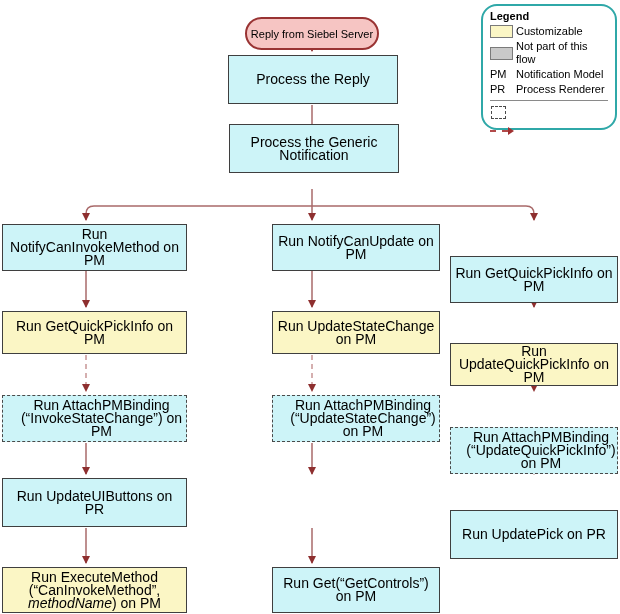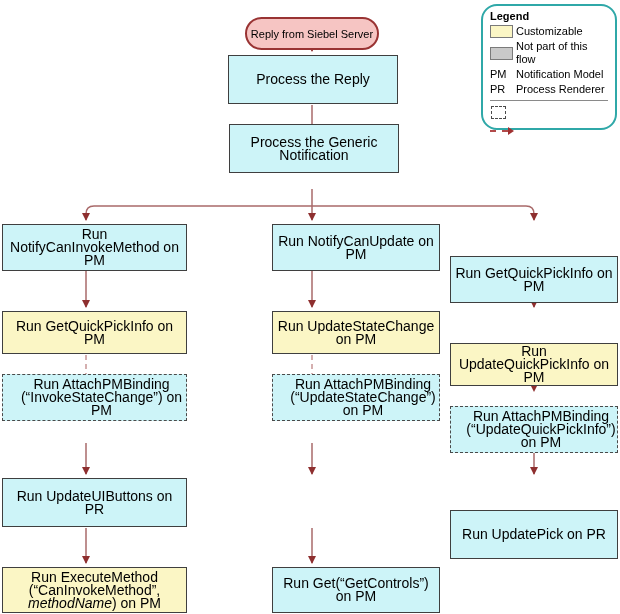--- a/index.html
+++ b/index.html
@@ -25,21 +25,21 @@
     display:flex;align-items:center;justify-content:center;
     font-size:11px;
   }
   .italic{font-style:italic;margin-top:16px;}
   
   .c1{left:2px;width:185px;align-items:center;}
   .c2{left:228px;width:168px;margin-left:44px;}
   .c3{left:450px;width:168px;margin-top:32px;}
   .rowA{top:224px;height:47px;}
   .rowB{top:311px;height:43px;}
-  .rowC{top:374px;height:47px;padding-left:17px;}
+  .rowC{top:395px;height:47px;padding-left:17px;}
   .rowD{top:478px;height:49px;}
   .rowE{top:567px;height:46px;}
   
   .legend{
     position:absolute;z-index:2;box-sizing:border-box;
     left:481px;top:4px;width:136px;height:126px;
     background:#fff;border:2px solid #2fa8a8;border-radius:16px;
     padding:4px 7px 4px 7px;font-size:11px;line-height:13px;
   }
   .legend .title{font-weight:bold;margin-bottom:2px;}

